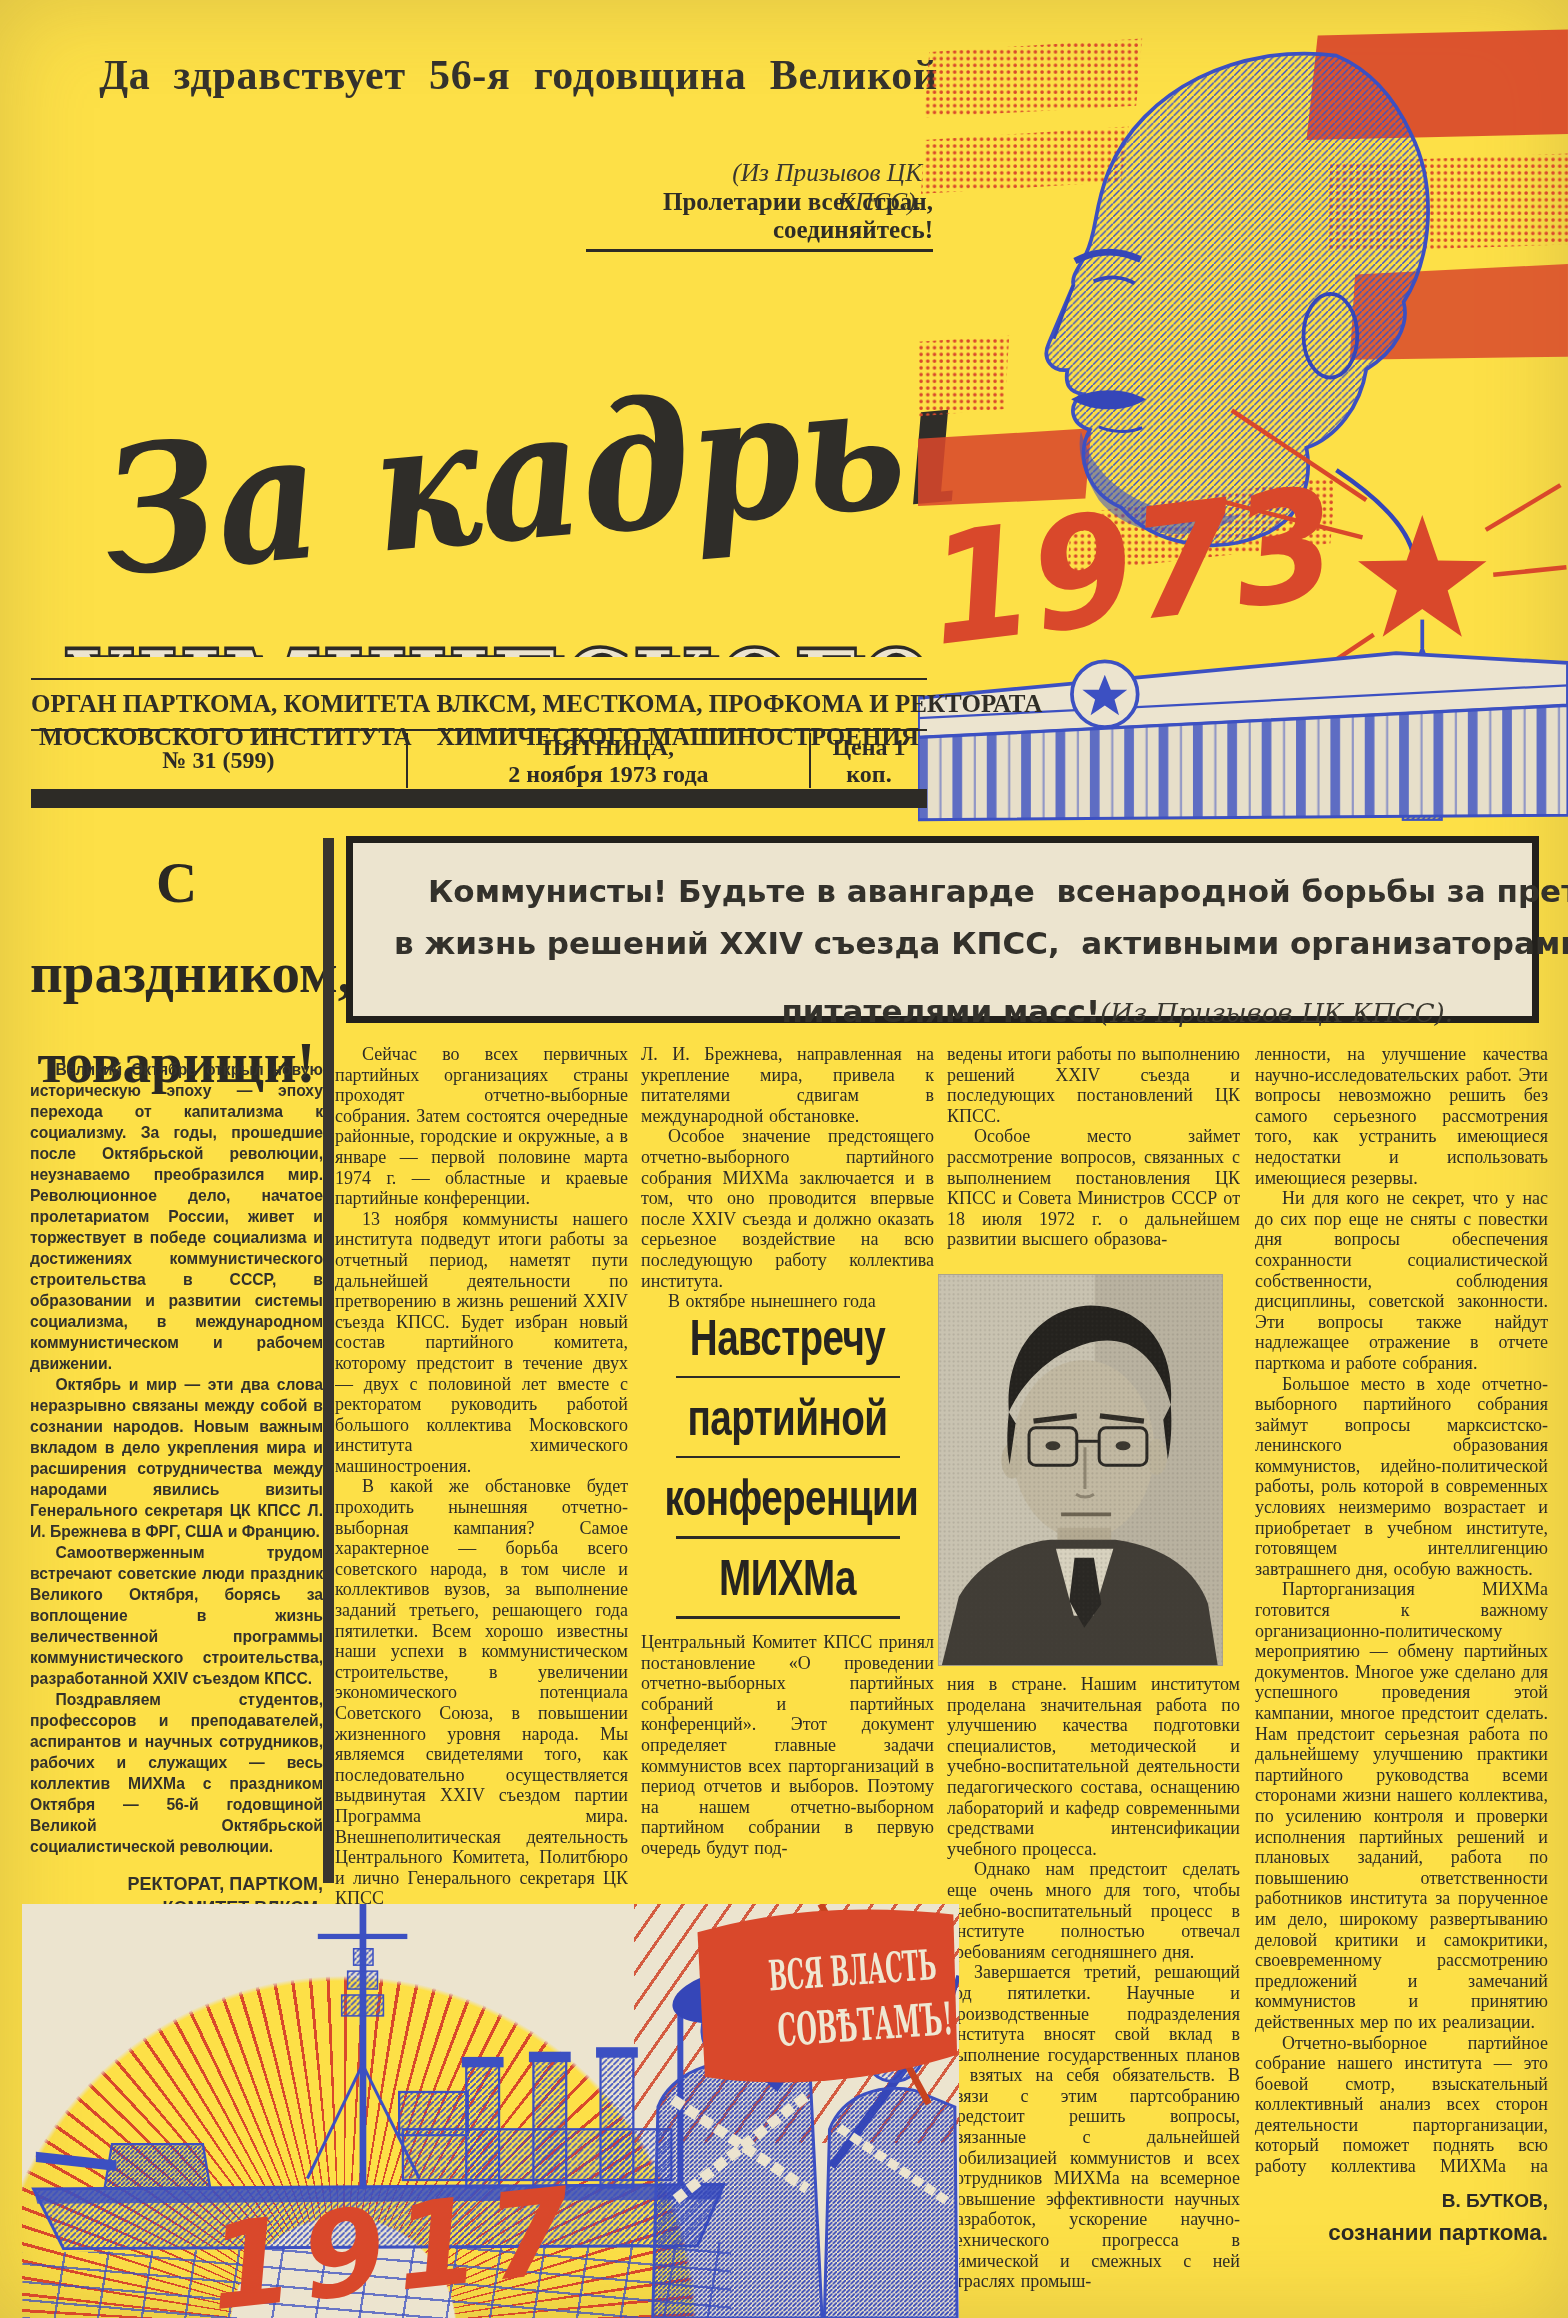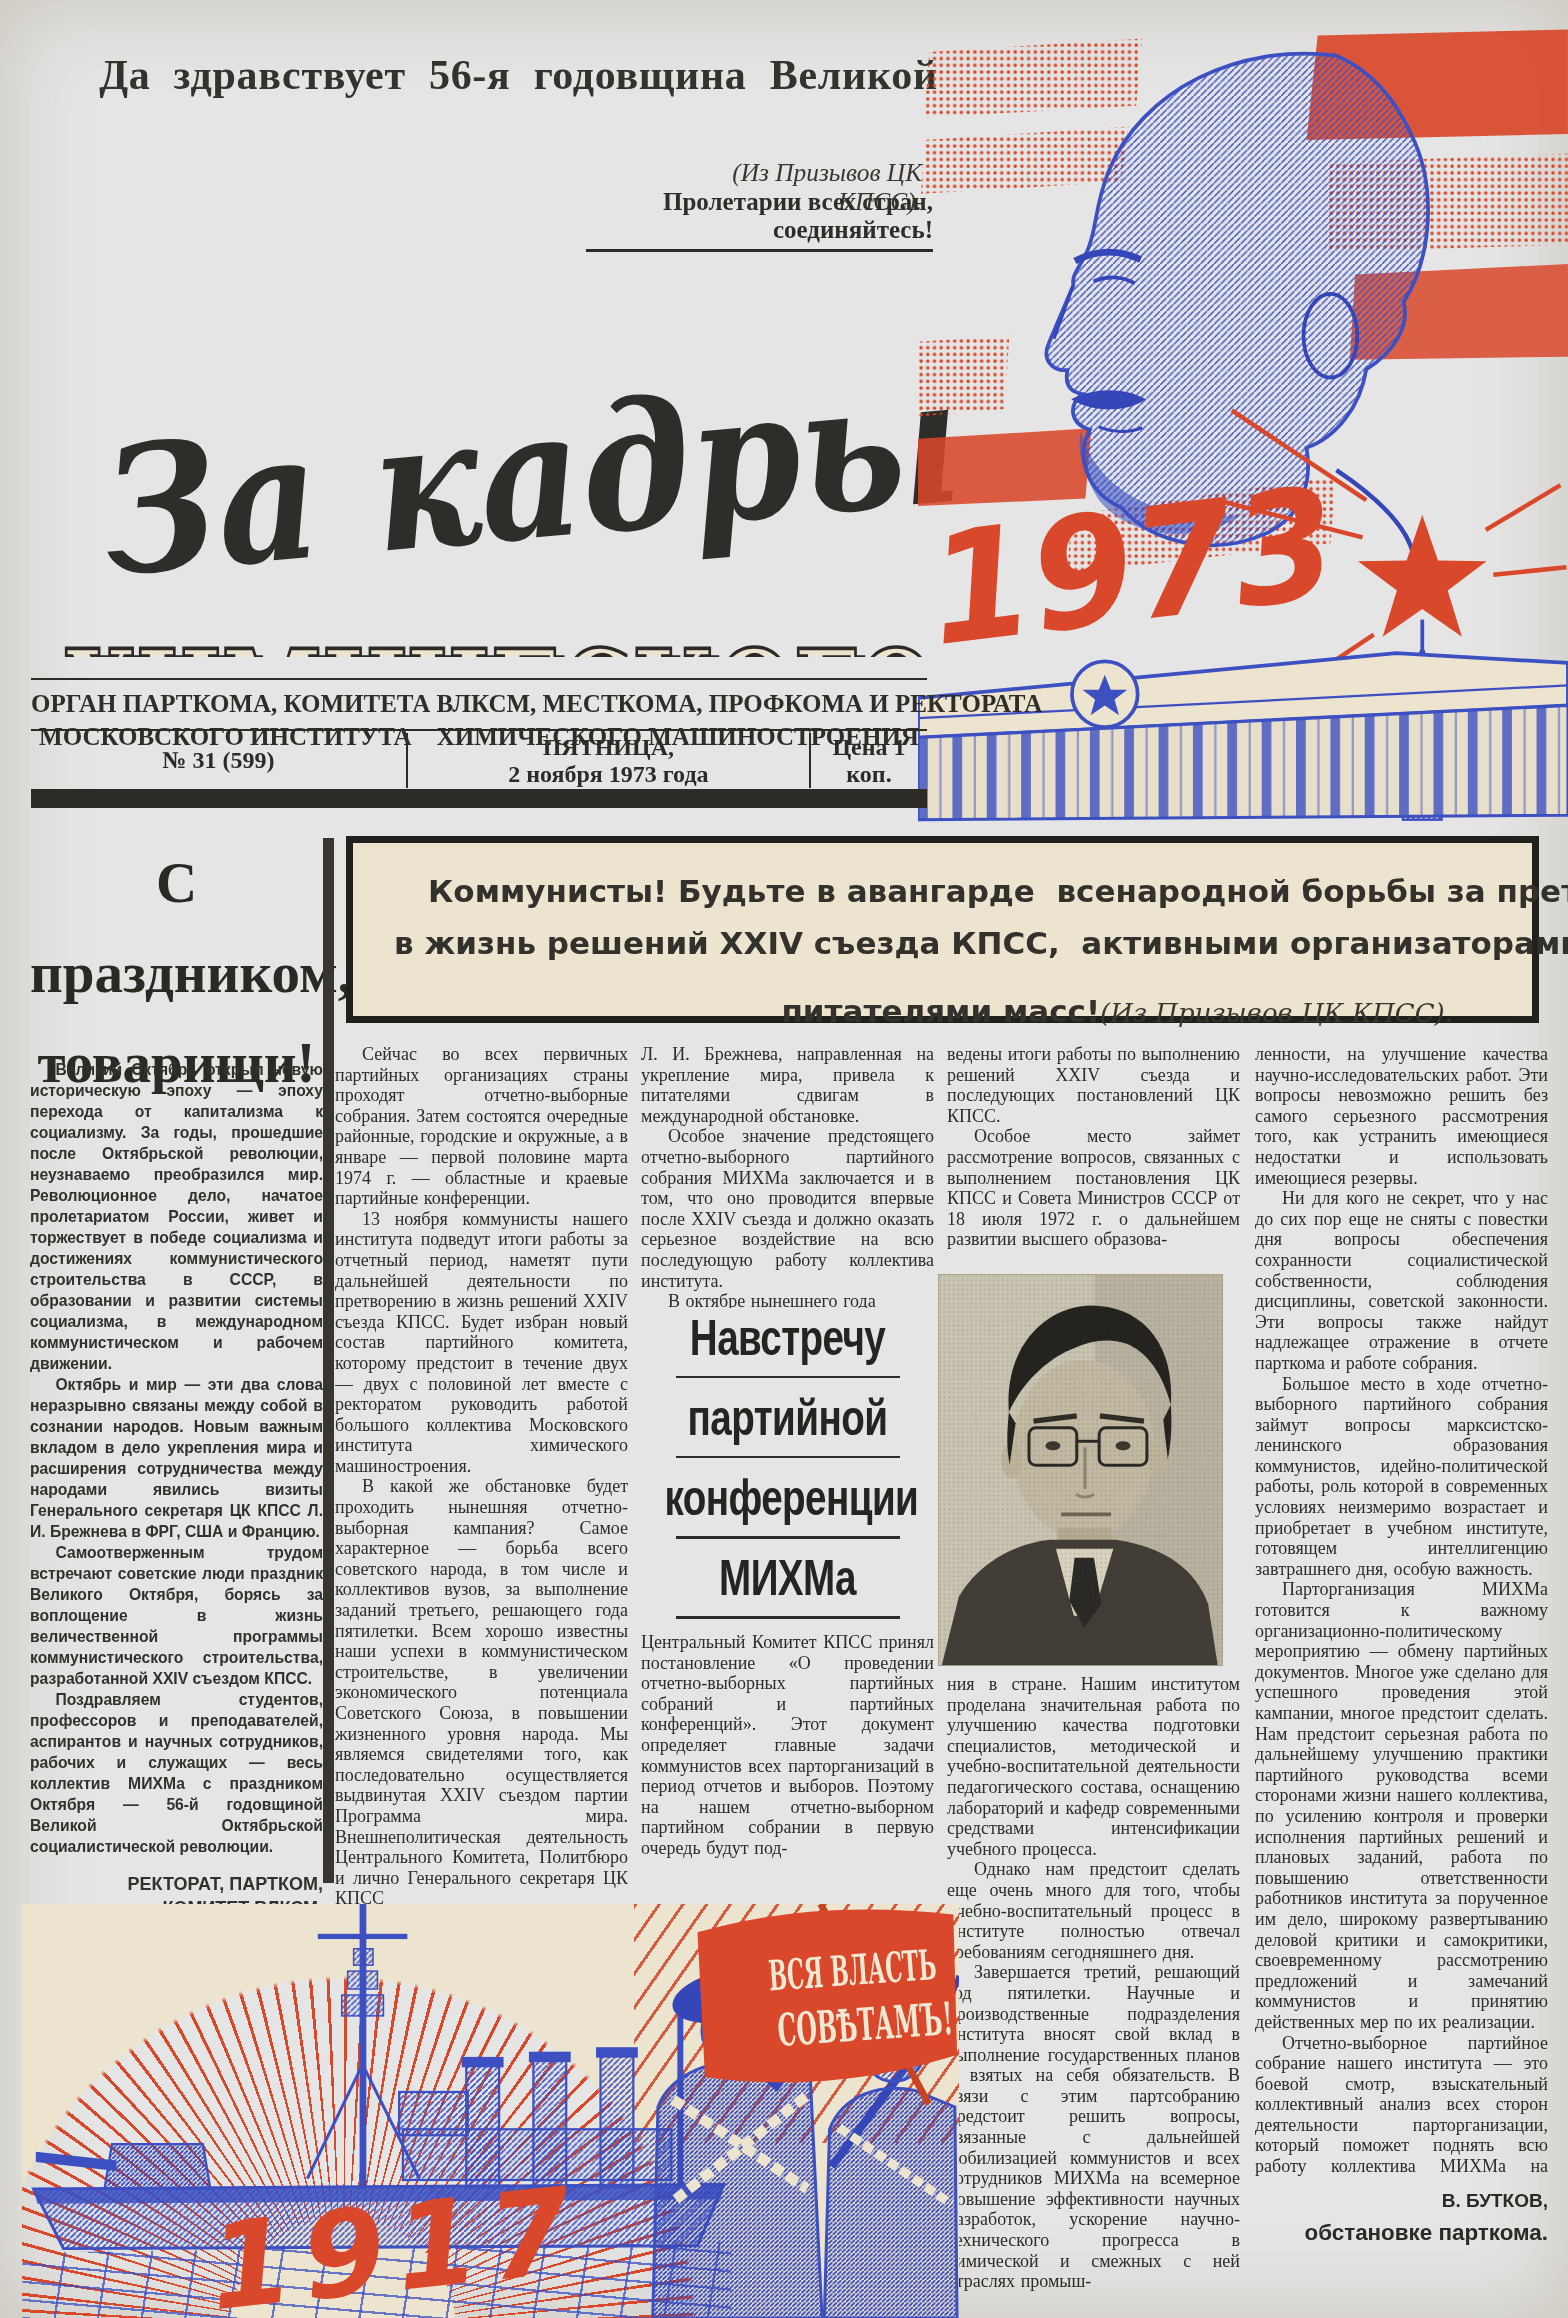--- a/index.html
+++ b/index.html
@@ -1,18 +1,18 @@
 <!DOCTYPE html>
 <html style="font-size:12px"><head>
 <meta charset="utf-8">
 <style>
   html,body{margin:0;padding:0;background:#d8d0bc;}
   .page{
     position:relative;width:1568px;height:2319px;margin:0 auto;
-    background:#e5e5e5;overflow:hidden;color:#2d2b26;
+    background:#fde047;overflow:hidden;color:#2d2b26;
     font-family:"Liberation Serif",serif;
     box-shadow:inset 0 0 90px rgba(120,100,60,.25);
   }
   .abs{position:absolute;}
   
   .top-slogan{left:52px;width:933px;text-align:center;
     font-family:"Liberation Serif",serif;font-weight:bold;font-size:42px;
     word-spacing:12px;letter-spacing:0.7px;color:#34322c;}
   .top-attr{font-style:italic;font-size:25.4px;text-align:right;color:#3a372f;}
   .prolet{font-weight:bold;font-size:25px;text-align:right;
@@ -289,21 +289,21 @@
   <div class="abs col" style="left:1255px;top:1044px;height:1135px;">
     <p class="noind">ленности, на улучшение качества научно-исследовательских работ. Эти вопросы невозможно решить без самого серьезного рассмотрения того, как устранить имеющиеся недостатки и использовать имеющиеся резервы.</p>
     <p>Ни для кого не секрет, что у нас до сих пор еще не сняты с повестки дня вопросы обеспечения сохранности социалистической собственности, соблюдения дисциплины, советской законности. Эти вопросы также найдут надлежащее отражение в отчете парткома и работе собрания.</p>
     <p>Большое место в ходе отчетно-выборного партийного собрания займут вопросы марксистско-ленинского образования коммунистов, идейно-политической работы, роль которой в современных условиях неизмеримо возрастает и приобретает в учебном институте, готовящем интеллигенцию завтрашнего дня, особую важность.</p>
     <p>Парторганизация МИХМа готовится к важному организационно-политическому мероприятию — обмену партийных документов. Многое уже сделано для успешного проведения этой кампании, многое предстоит сделать. Нам предстоит серьезная работа по дальнейшему улучшению практики партийного руководства всеми сторонами жизни нашего коллектива, по усилению контроля и проверки исполнения партийных решений и плановых заданий, работа по повышению ответственности работников института за порученное им дело, широкому развертыванию деловой критики и самокритики, своевременному рассмотрению предложений и замечаний коммунистов и принятию действенных мер по их реализации.</p>
     <p>Отчетно-выборное партийное собрание нашего института — это боевой смотр, взыскательный коллективный анализ всех сторон деятельности парторганизации, который поможет поднять всю работу коллектива МИХМа на качественно новую ступень, добиться еще больших успехов в выполнении решений XXIV съезда партии.</p>
   </div>
 
   <div class="abs art-sig">
     <div class="nm">В. БУТКОВ,</div>
-    <div class="rl">обстановке парткома.</div>
+    <div class="rl">сознании парткома.</div>
   </div>
 
   <div class="abs bottom-illus">
     <div class="rays"></div>
     <div class="redhatch"></div>
     <div class="deckgrid"></div>
     <svg style="position:absolute;inset:0;" width="937" height="414" viewBox="0 0 1255 555">
       <defs>
         <pattern id="shb" width="8" height="8" patternUnits="userSpaceOnUse">
           <path d="M0,8 L8,0" stroke="#3c50c2" stroke-width="2.2"></path>

